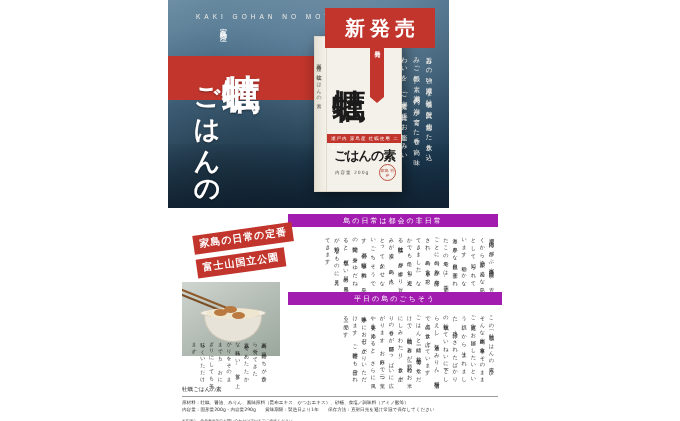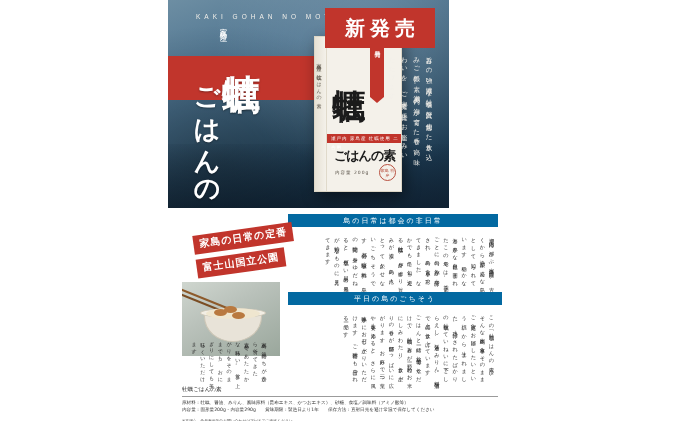--- a/index.html
+++ b/index.html
@@ -212,21 +212,21 @@
   }
   
   .body {
     position: absolute;
     left: 0; top: 208px;
     width: 344px; height: 213px;
     background: #ffffff;
   }
   .red-head {
     position: absolute;
-    background: #0369a1;
+    background: #a21caf;
     color: #ffffff;
     font-size: 7px;
     letter-spacing: 2px;
     display: flex; align-items: center; justify-content: center;
     font-family: "DejaVu Sans", sans-serif;
   }
   #head1 { left: 120px; top: 6px; width: 210px; height: 13px; }
   #head2 { left: 120px; top: 84px; width: 214px; height: 13px; }
   
   .vtext {

